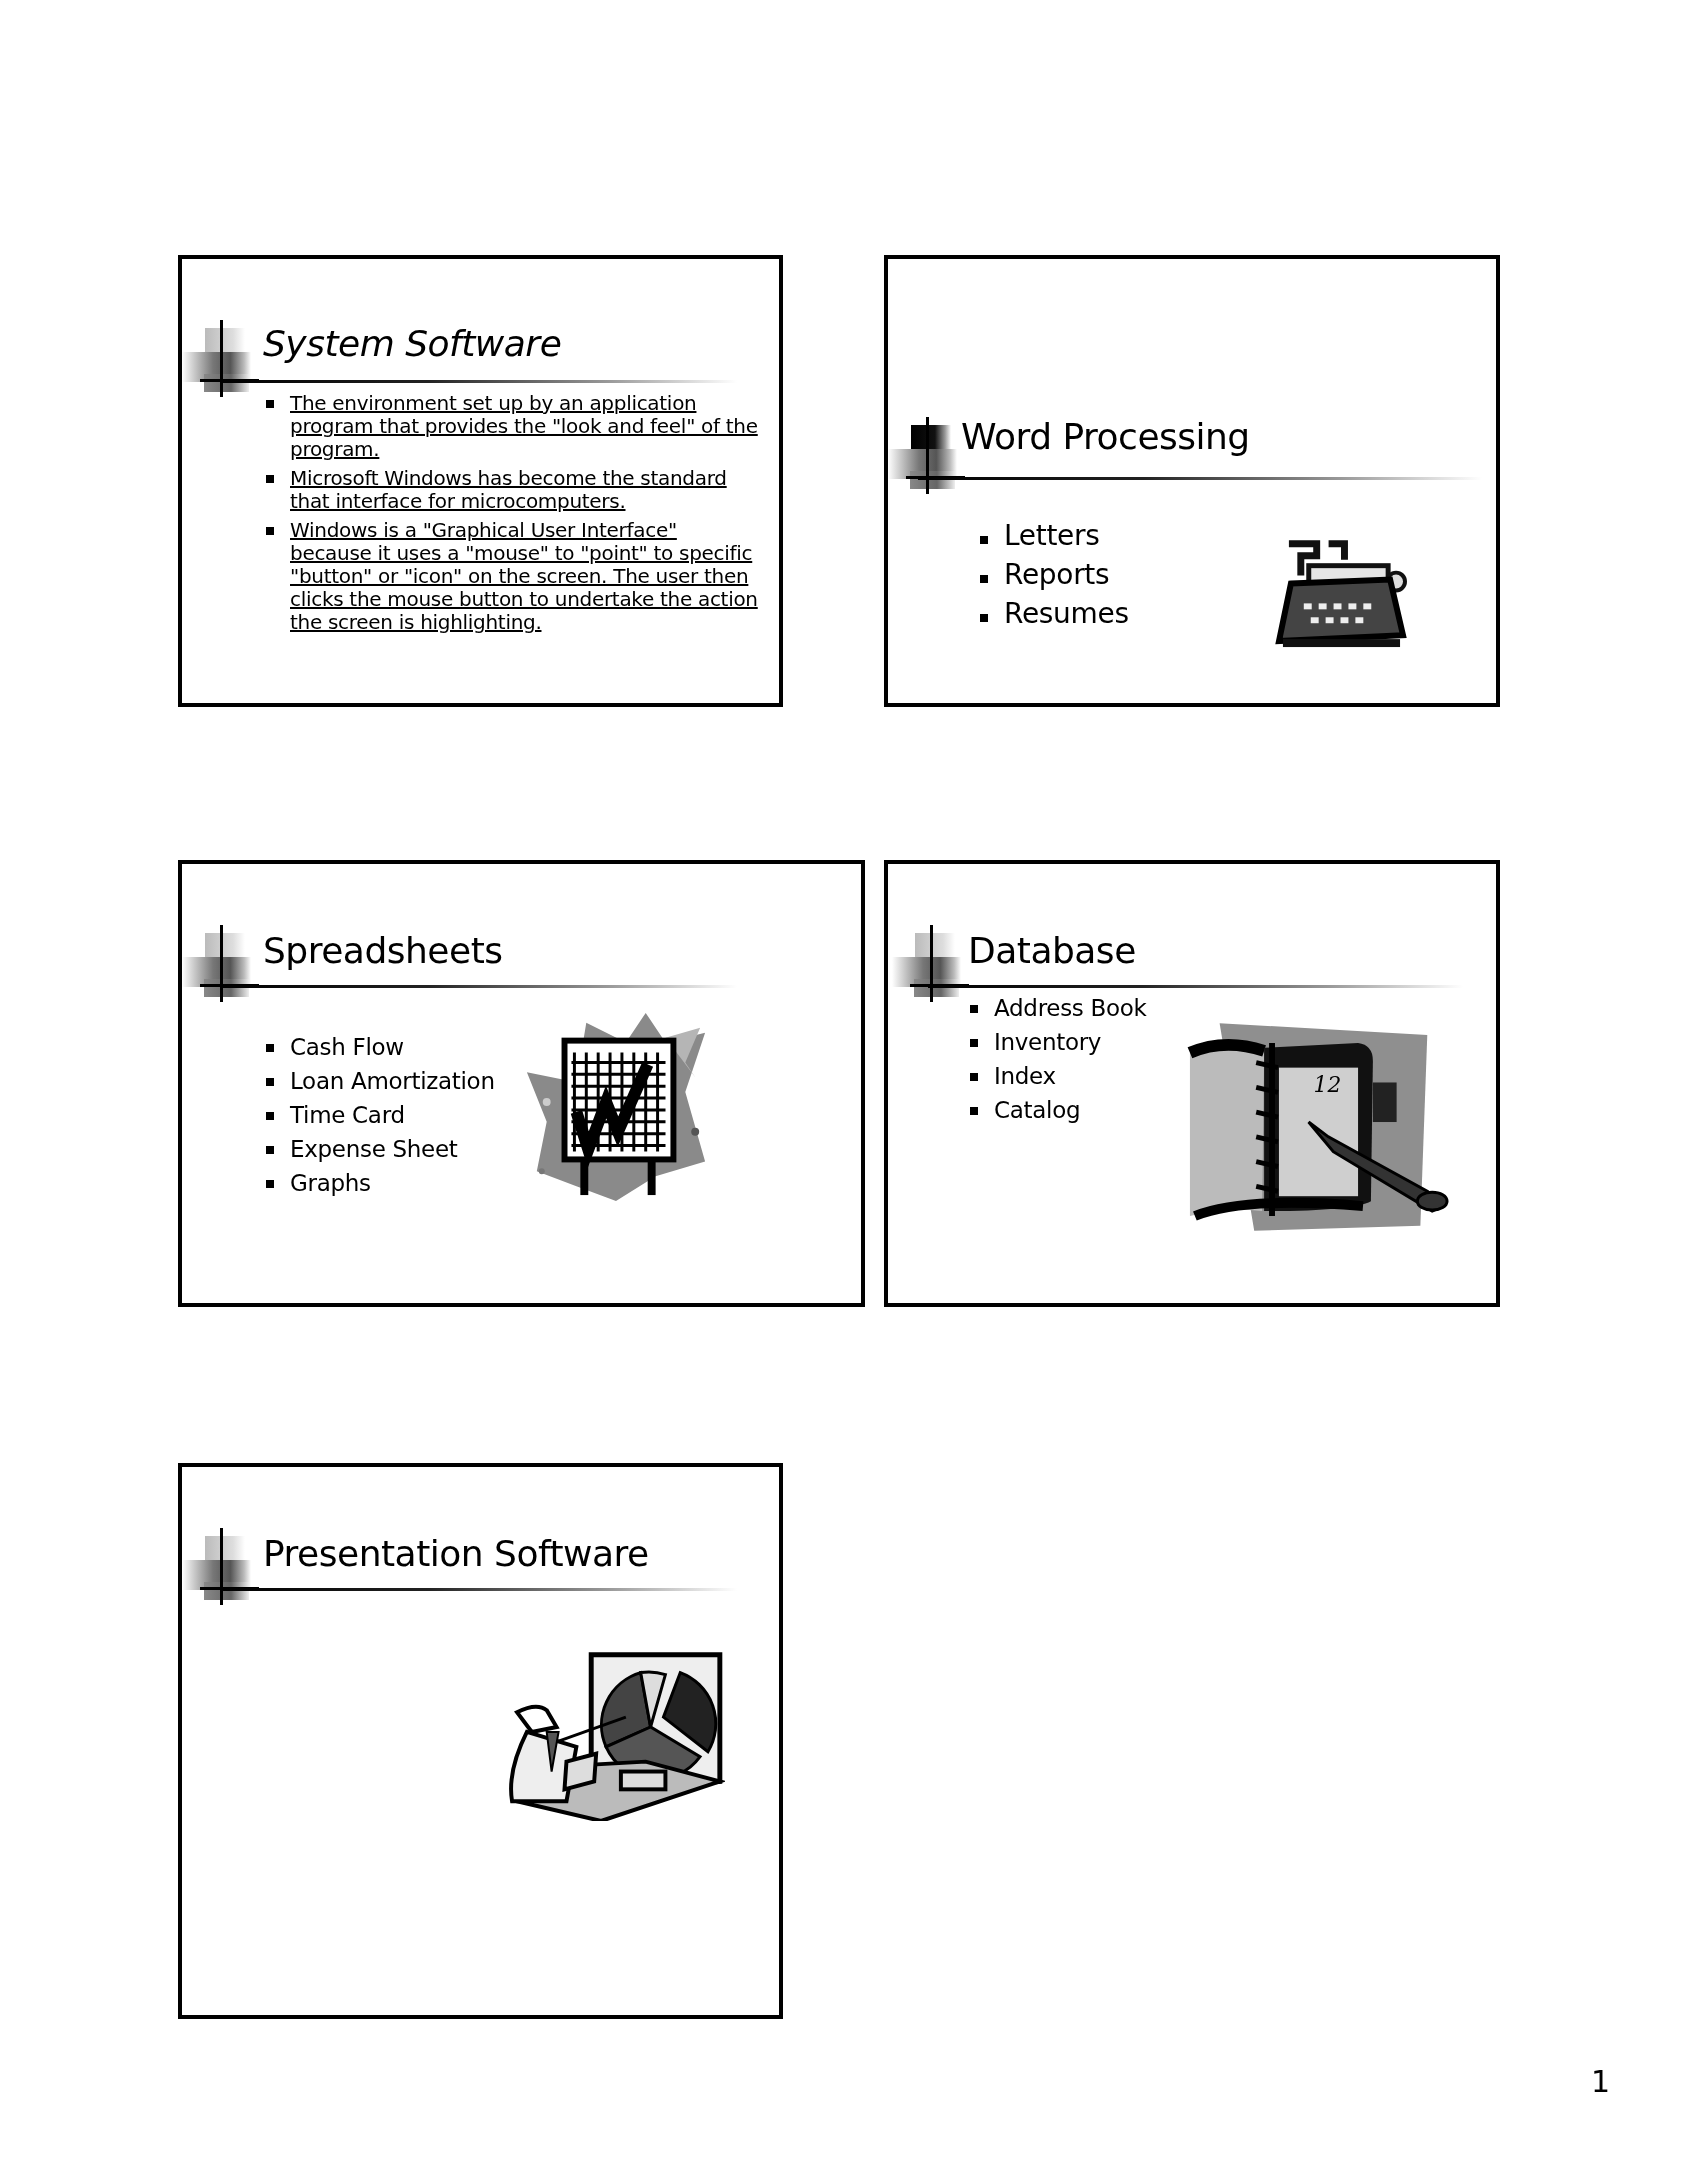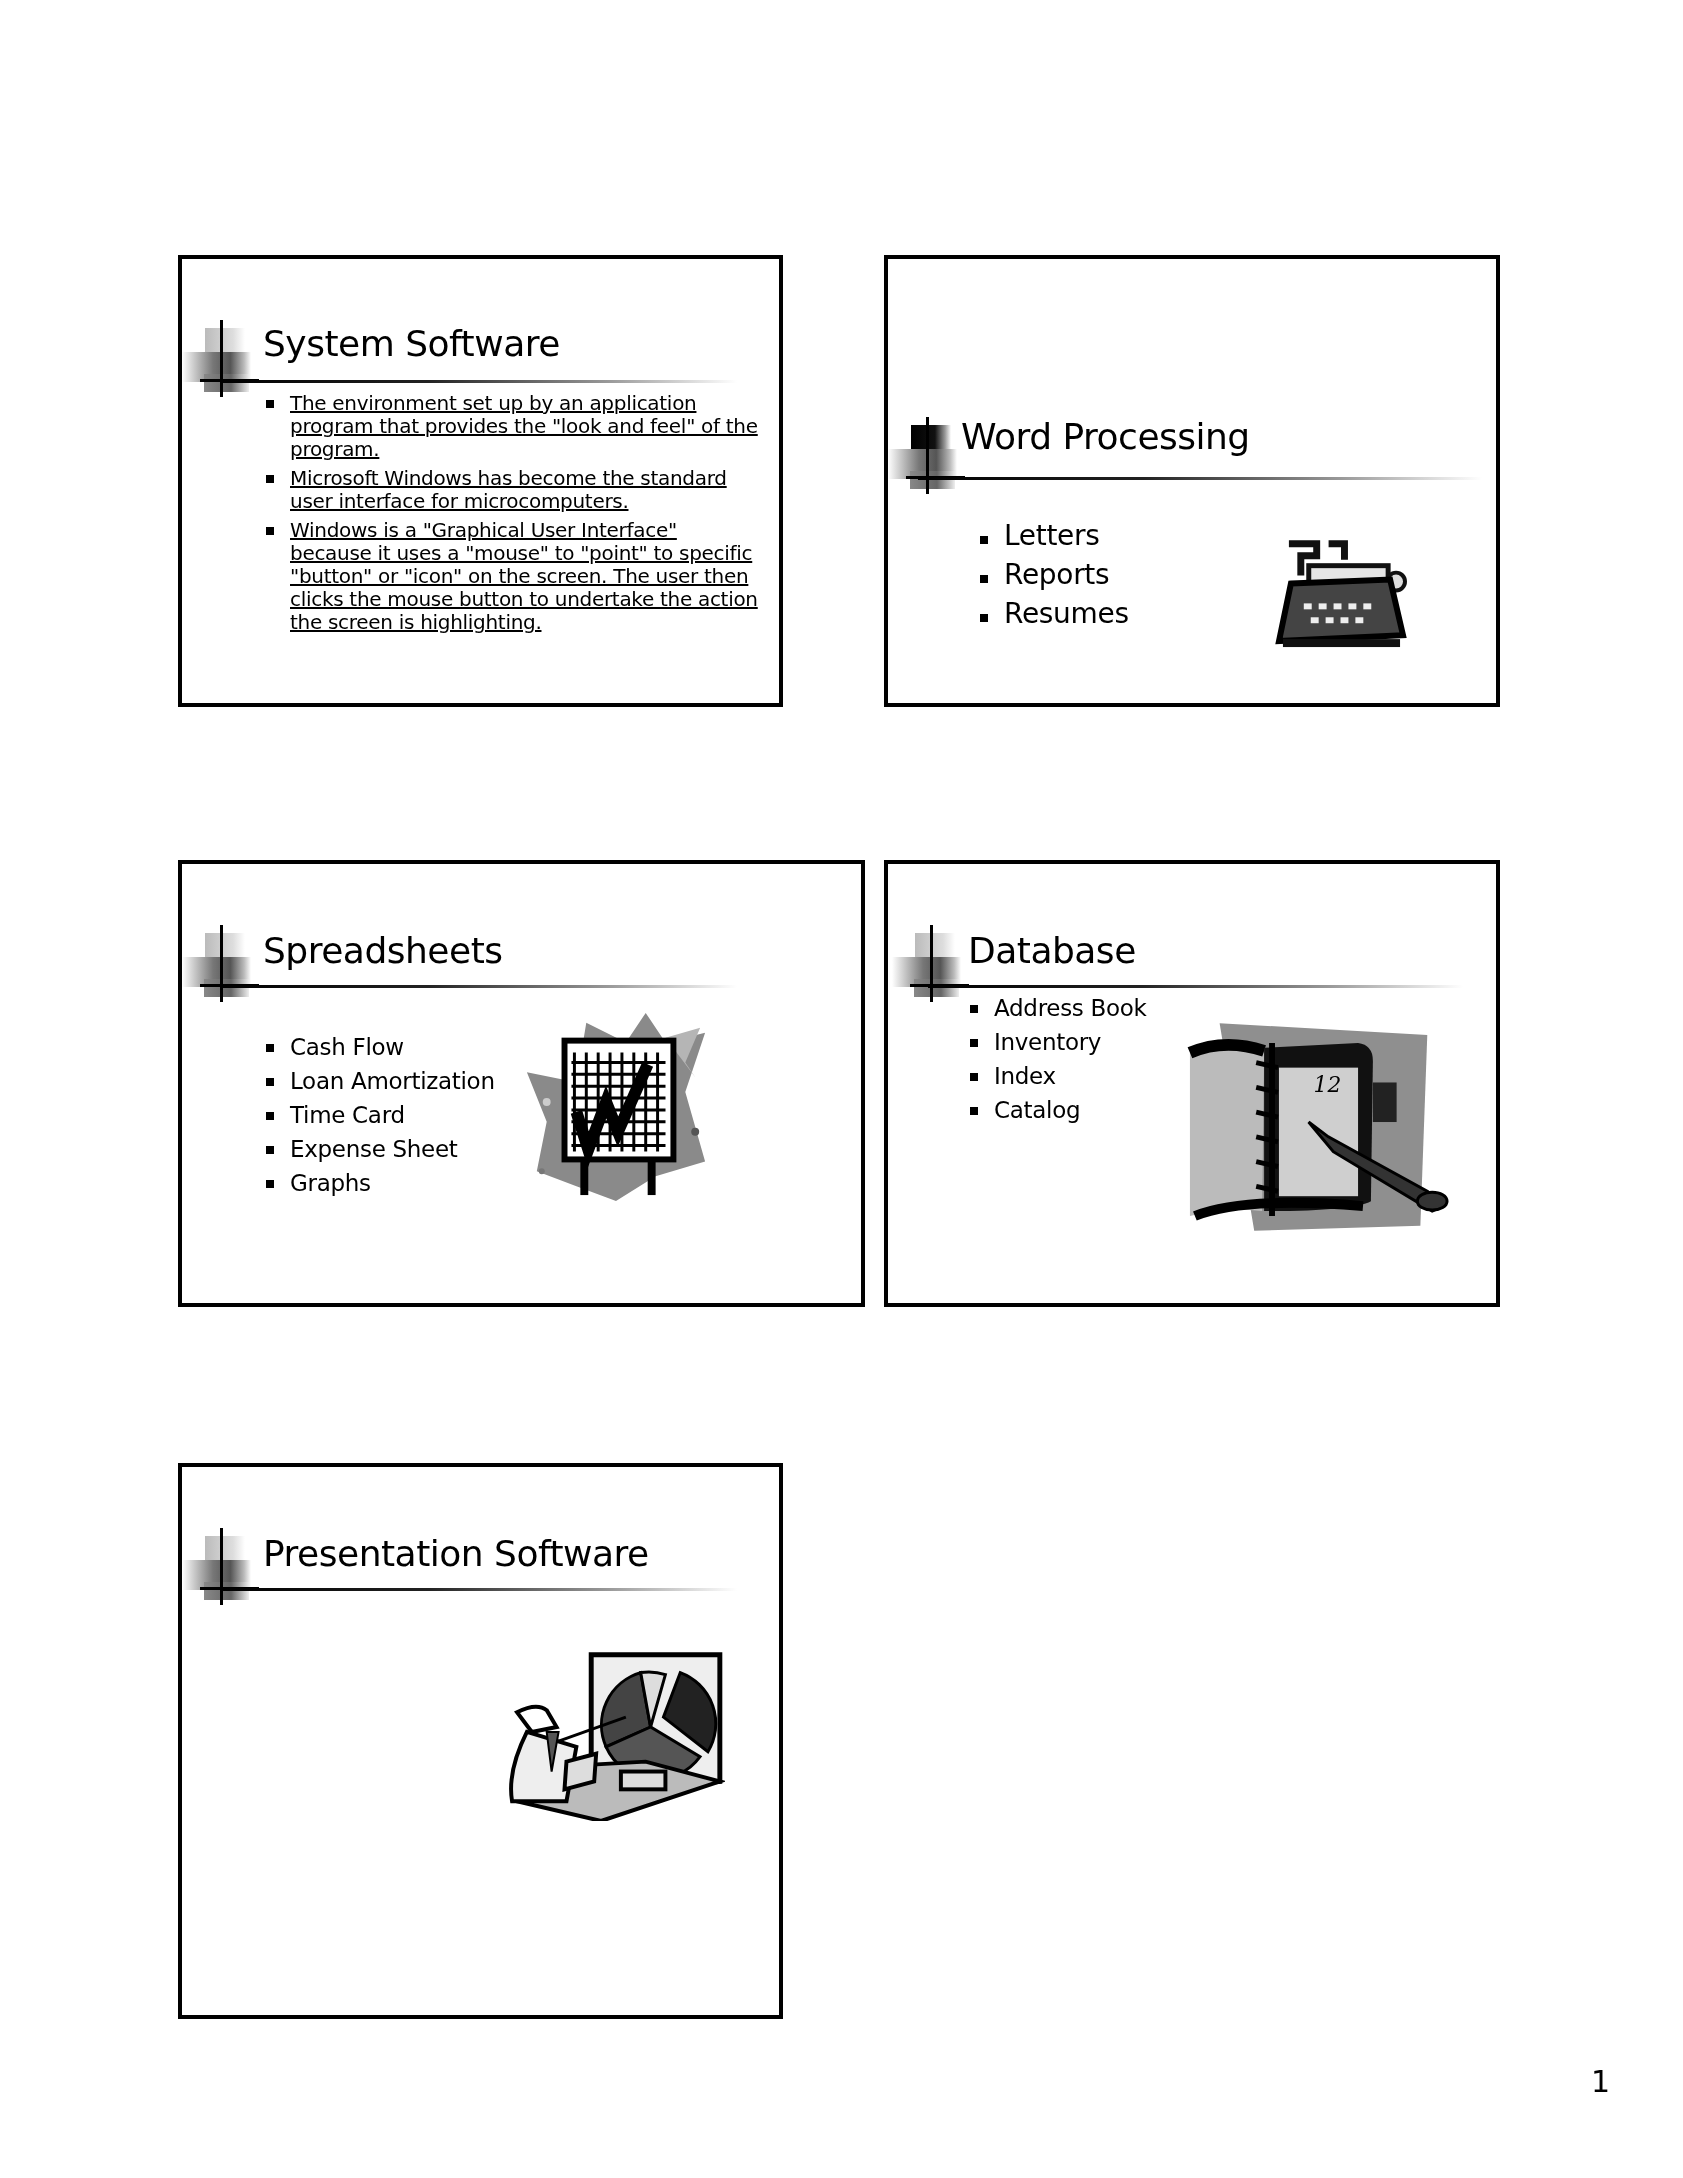--- a/index.html
+++ b/index.html
@@ -31,25 +31,25 @@
 <body>
 
 <div class="slide" style="left:178px; top:255px; width:605px; height:452px;">
   <div class="deco" style="left:-2px; top:61px;">
     <div class="sq1"></div>
       <div class="sq2"></div>
       <div class="sq3"></div>
       <div class="vline"></div>
       <div class="hline"></div>
   </div>
-  <div class="title" style="left:81px; top:65px;">System Software</div>
+  <div class="title" style="left:81px; top:65px;font-style:italic;">System Software</div>
   <div class="rule" style="left:40px; top:121px; width:515px;"></div>
   <ul class="bul s1" style="left:84px; top:133px; width:495px;">
     <li><span class="b"></span><span>The environment set up by an application program that provides the "look and feel" of the program.</span></li>
-    <li><span class="b"></span><span>Microsoft Windows has become the standard user interface for microcomputers.</span></li>
+    <li><span class="b"></span><span>Microsoft Windows has become the standard that interface for microcomputers.</span></li>
     <li><span class="b"></span><span>Windows is a "Graphical User Interface" because it uses a "mouse" to "point" to specific "button" or "icon" on the screen. The user then clicks the mouse button to undertake the action the screen is highlighting.</span></li>
   </ul>
 </div>
 
 <div class="slide" style="left:884px; top:255px; width:616px; height:452px;">
   <div class="deco dark" style="left:-2px; top:158px;">
     <div class="sq1"></div>
       <div class="sq2"></div>
       <div class="sq3"></div>
       <div class="vline"></div>

